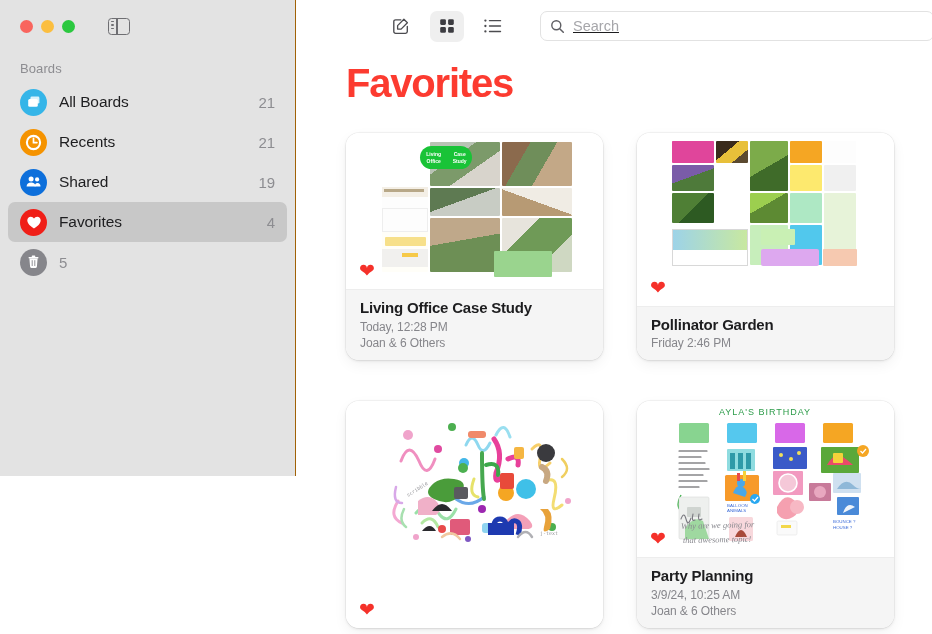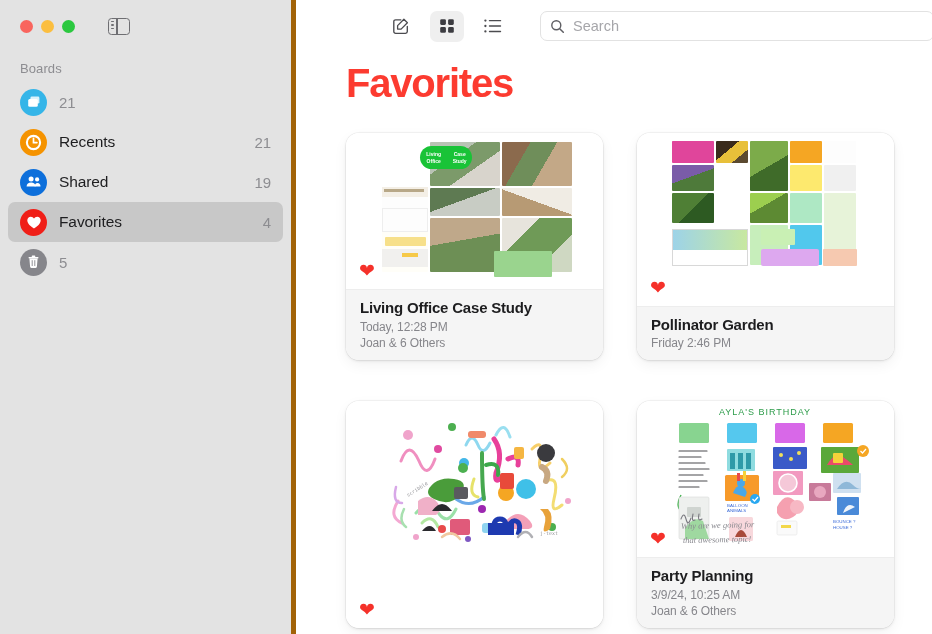--- a/index.html
+++ b/index.html
@@ -7,23 +7,23 @@
     width:932px; height:634px;
     font-family:"Liberation Sans", sans-serif;
     background:#ffffff;
     overflow:hidden;
     -webkit-font-smoothing:antialiased;
   }
   .window { position:relative; width:932px; height:634px; display:flex; background:#fff; }
 
   
   .sidebar {
-    width:296px; height:634px; flex:0 0 296px;
+    width:296px; height:476px; flex:0 0 296px;
     background:#e3e3e3;
-    border-right:5px solid #a16207;
+    border-right:1px solid #a16207;
     position:relative;
   }
   .titlebar { height:52px; display:flex; align-items:center; padding-left:20px; }
   .lights { display:flex; gap:8px; align-items:center; }
   .light { width:13px; height:13px; border-radius:50%; }
   .l-red { background:#f9655e; }
   .l-yellow { background:#fbbe3f; }
   .l-green { background:#2bc83f; }
   .sidebar-toggle { margin-left:32px; width:24px; height:24px; display:flex; align-items:center; justify-content:center; }
   .sb-icon { width:22px; height:17px; border:1.6px solid #6e6e72; border-radius:3.5px; position:relative; display:block; }
@@ -61,21 +61,21 @@
     width:34px; height:31px; border-radius:7px; display:flex;
     align-items:center; justify-content:center; margin-right:12px; background:transparent;
   }
   .tb-btn.active { background:#efefef; }
   .searchbox {
     margin-left:18px; width:394px; height:30px; border:1px solid #e2e2e2;
     border-radius:7px; display:flex; align-items:center; padding:0 9px; background:#fff;
   }
   .search-input {
     border:none; outline:none; font-size:14.5px; color:#1d1d1f; flex:1;
-    background:transparent; margin-left:8px; font-family:"Liberation Sans", sans-serif;
+    background:transparent; margin-left:8px; font-family:"Liberation Sans", sans-serif;text-decoration:underline;
   }
   .search-input::placeholder { color:#a6a6aa; }
 
   .page-title {
     font-size:40px; font-weight:bold; color:#fc3b30;
     padding:11px 0 0 50px; letter-spacing:-1.2px; line-height:1;
   }
 
   .grid {
     display:grid; grid-template-columns:257px 257px; gap:35px 34px;
@@ -147,20 +147,21 @@
 
     <div class="nav">
 
       <div class="nav-item">
         <span class="nav-icon ic-allboards">
           <svg width="16" height="16" viewBox="0 0 16 16">
             <rect x="4.4" y="2.6" width="9" height="7" rx="1.4" fill="#fff" opacity="0.82"></rect>
             <rect x="2.2" y="5.1" width="9.6" height="7.6" rx="1.5" fill="#fff"></rect>
           </svg>
         </span>
+        <span class="nav-label">All Boards</span>
         <span class="nav-count">21</span>
       </div>
 
       <div class="nav-item">
         <span class="nav-icon ic-recents">
           <svg width="17" height="17" viewBox="0 0 17 17">
             <circle cx="8.5" cy="8.5" r="6.6" fill="none" stroke="#fff" stroke-width="2.1"></circle>
             <path d="M8.5 4.3 L8.5 8.6 L11.9 8.6" stroke="#fff" stroke-width="1.7" fill="none" stroke-linecap="round"></path>
           </svg>
         </span>

